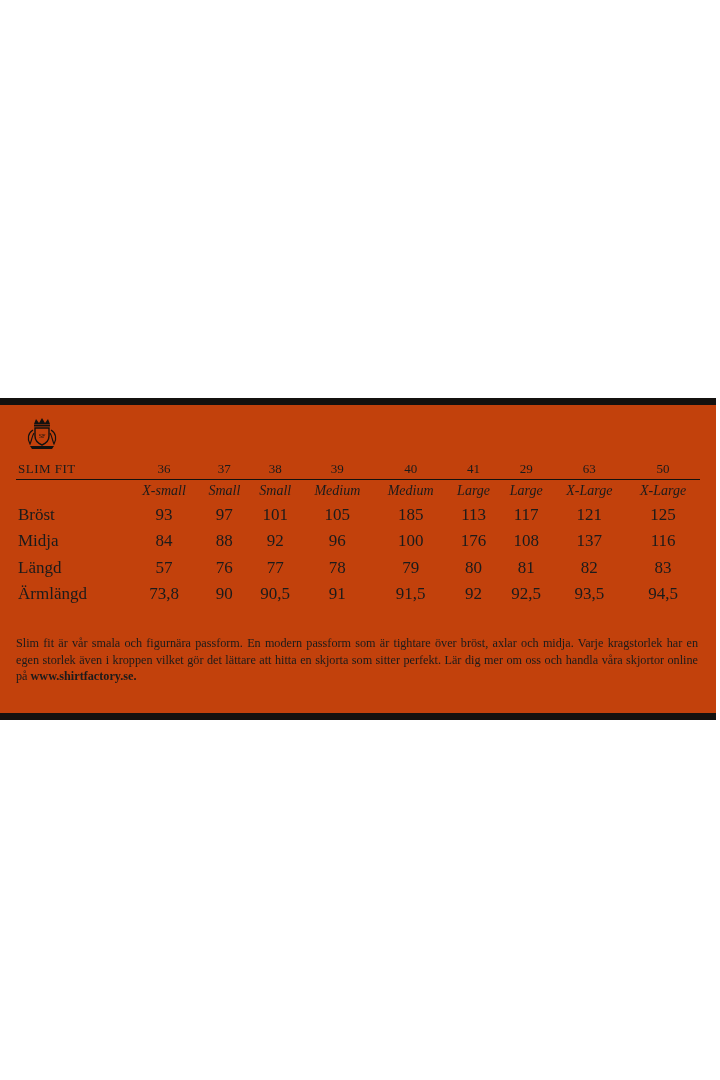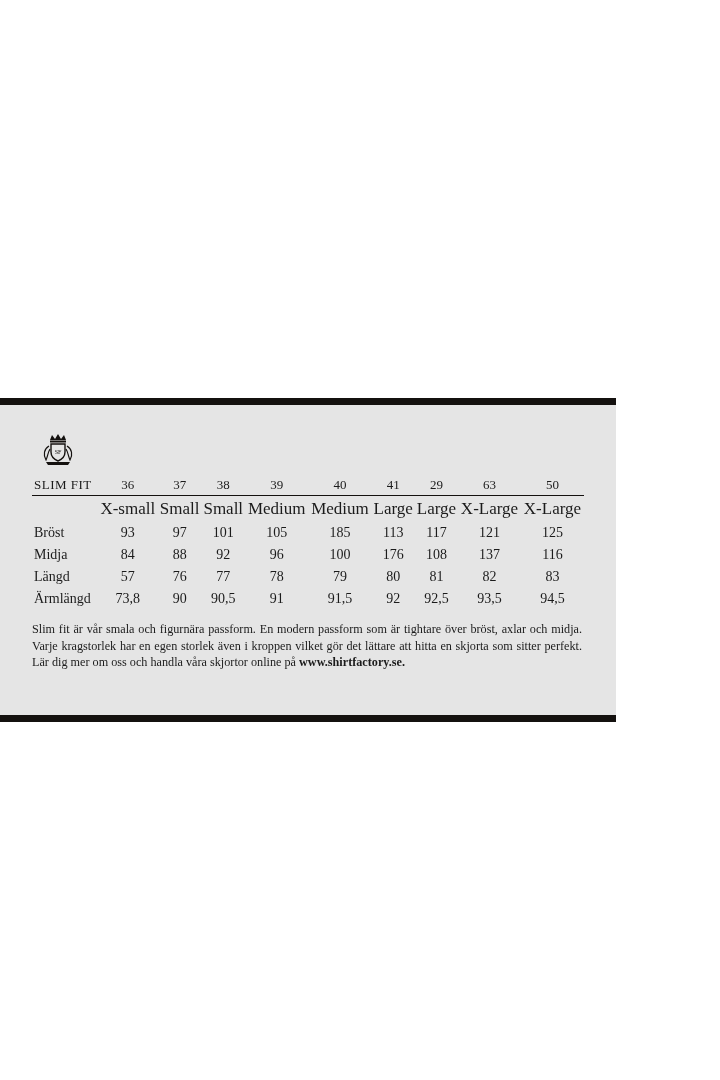--- a/index.html
+++ b/index.html
@@ -14,26 +14,26 @@
     font-family: "Liberation Serif", serif;
     color: #1b1b1b;
     overflow: hidden;
   }
 
   
   .chart-card {
     position: absolute;
     left: 0;
     top: 398px;
-    width: 616px;
-    background: #e5e5e5;
+    width: 716px;
+    background: #c2410c;
     border-top: 7px solid #14110f;
     border-bottom: 7px solid #14110f;
     box-sizing: border-box;
-    padding: 16px;
+    padding: 0;
   }
 
   .card-inner {
     padding: 10px 16px 16px 16px;
   }
 
   
   .logo-row {
     height: 44px;
     display: flex;
@@ -75,36 +75,37 @@
   .rule-row td {
     padding: 0;
   }
   .hrule {
     border-top: 1.2px solid #14110f;
     height: 0;
     line-height: 0;
     font-size: 0;
   }
   .sizename-row td {
-    font-size: 17px;
+    font-style: italic;
+    font-size: 14px;
     padding-top: 5px;
     padding-bottom: 1px;
   }
   .measure-label {
     text-align: left !important;
     padding-left: 2px !important;
     font-size: 12.5px;
   }
   .data-row td {
-    font-size: 14px;
+    font-size: 17px;
   }
 
   
   .desc {
-    margin-top: 12px;
+    margin-top: 28px;
     font-size: 12.2px;
     line-height: 1.35;
     text-align: justify;
     padding-right: 2px;
   }
   .desc .url {
     font-weight: bold;
   }
 </style>
 </head>

